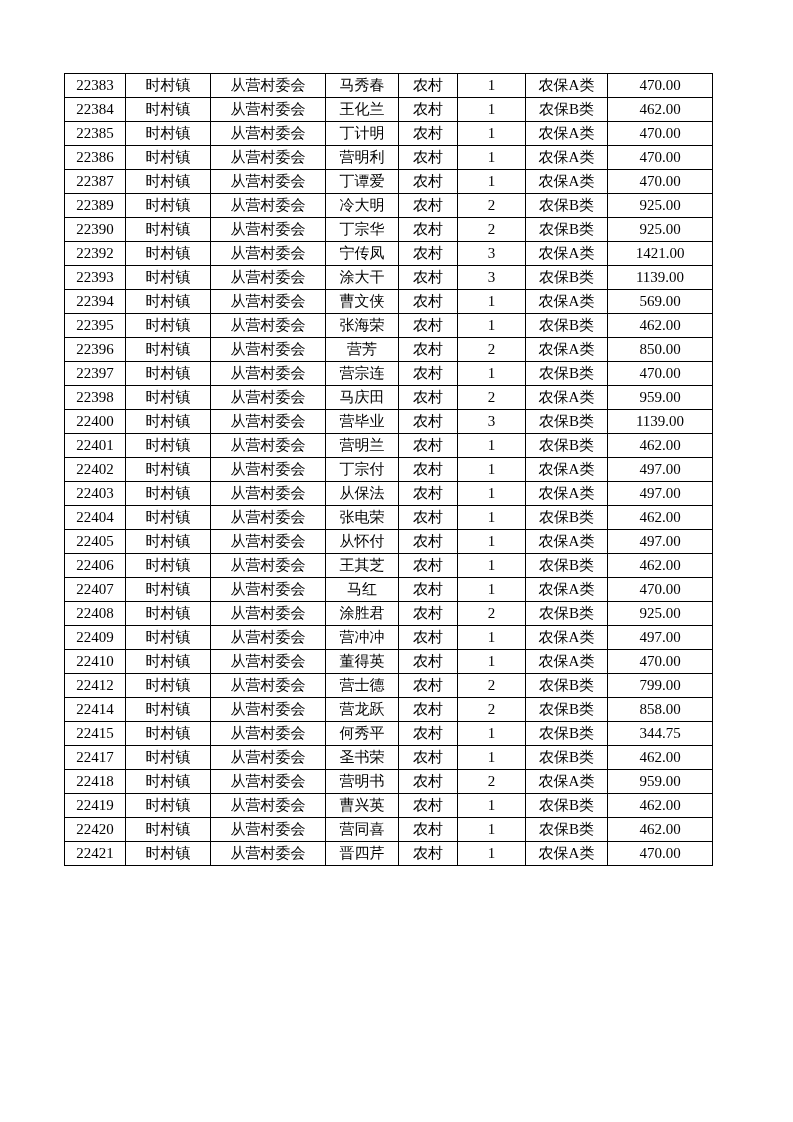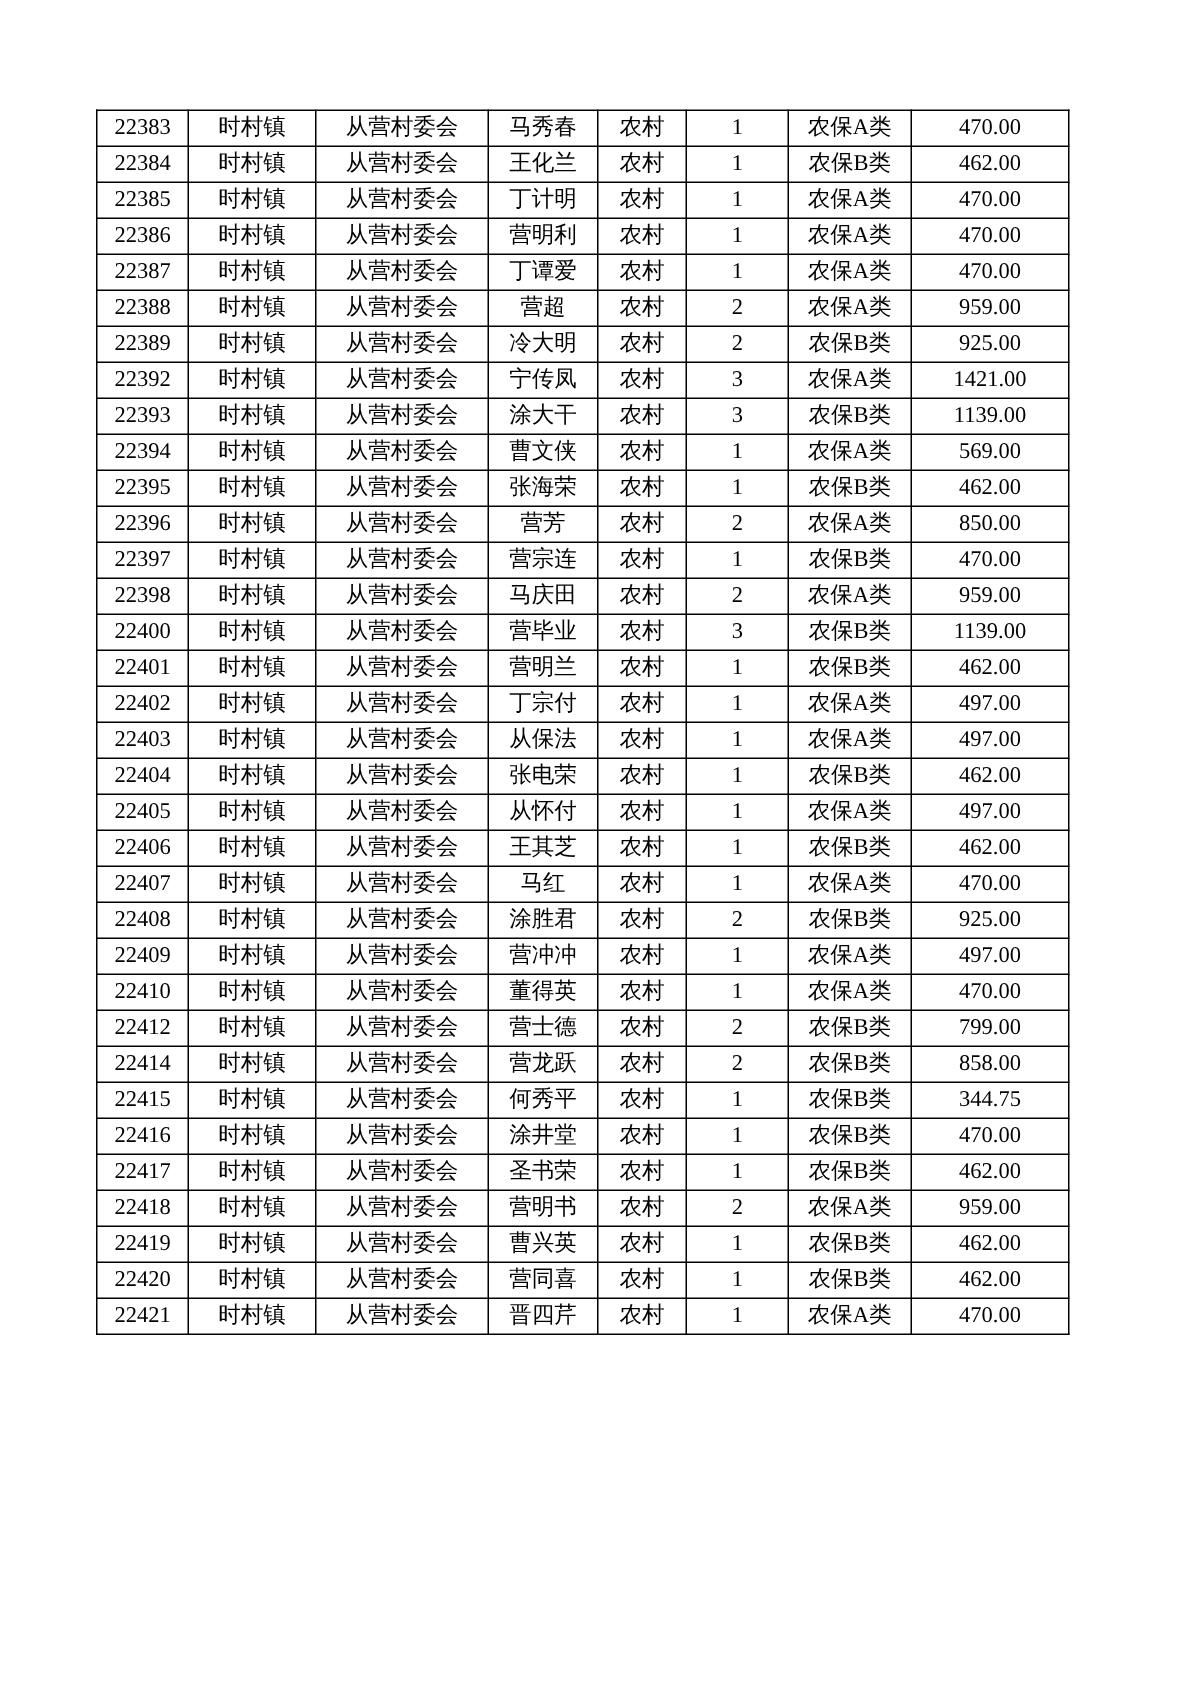--- a/index.html
+++ b/index.html
@@ -104,210 +104,210 @@
           <td>22387</td>
           <td>时村镇</td>
           <td>从营村委会</td>
           <td>丁谭爱</td>
           <td>农村</td>
           <td>1</td>
           <td>农保A类</td>
           <td>470.00</td>
         </tr>
         <tr>
-          <td>22388</td>
-          <td>时村镇</td>
-          <td>从营村委会</td>
-          <td>营超</td>
+          <td>22389</td>
+          <td>时村镇</td>
+          <td>从营村委会</td>
+          <td>冷大明</td>
+          <td>农村</td>
+          <td>2</td>
+          <td>农保B类</td>
+          <td>925.00</td>
+        </tr>
+        <tr>
+          <td>22390</td>
+          <td>时村镇</td>
+          <td>从营村委会</td>
+          <td>丁宗华</td>
+          <td>农村</td>
+          <td>2</td>
+          <td>农保B类</td>
+          <td>925.00</td>
+        </tr>
+        <tr>
+          <td>22392</td>
+          <td>时村镇</td>
+          <td>从营村委会</td>
+          <td>宁传凤</td>
+          <td>农村</td>
+          <td>3</td>
+          <td>农保A类</td>
+          <td>1421.00</td>
+        </tr>
+        <tr>
+          <td>22393</td>
+          <td>时村镇</td>
+          <td>从营村委会</td>
+          <td>涂大干</td>
+          <td>农村</td>
+          <td>3</td>
+          <td>农保B类</td>
+          <td>1139.00</td>
+        </tr>
+        <tr>
+          <td>22394</td>
+          <td>时村镇</td>
+          <td>从营村委会</td>
+          <td>曹文侠</td>
+          <td>农村</td>
+          <td>1</td>
+          <td>农保A类</td>
+          <td>569.00</td>
+        </tr>
+        <tr>
+          <td>22395</td>
+          <td>时村镇</td>
+          <td>从营村委会</td>
+          <td>张海荣</td>
+          <td>农村</td>
+          <td>1</td>
+          <td>农保B类</td>
+          <td>462.00</td>
+        </tr>
+        <tr>
+          <td>22396</td>
+          <td>时村镇</td>
+          <td>从营村委会</td>
+          <td>营芳</td>
+          <td>农村</td>
+          <td>2</td>
+          <td>农保A类</td>
+          <td>850.00</td>
+        </tr>
+        <tr>
+          <td>22397</td>
+          <td>时村镇</td>
+          <td>从营村委会</td>
+          <td>营宗连</td>
+          <td>农村</td>
+          <td>1</td>
+          <td>农保B类</td>
+          <td>470.00</td>
+        </tr>
+        <tr>
+          <td>22398</td>
+          <td>时村镇</td>
+          <td>从营村委会</td>
+          <td>马庆田</td>
           <td>农村</td>
           <td>2</td>
           <td>农保A类</td>
           <td>959.00</td>
         </tr>
         <tr>
-          <td>22389</td>
-          <td>时村镇</td>
-          <td>从营村委会</td>
-          <td>冷大明</td>
+          <td>22400</td>
+          <td>时村镇</td>
+          <td>从营村委会</td>
+          <td>营毕业</td>
+          <td>农村</td>
+          <td>3</td>
+          <td>农保B类</td>
+          <td>1139.00</td>
+        </tr>
+        <tr>
+          <td>22401</td>
+          <td>时村镇</td>
+          <td>从营村委会</td>
+          <td>营明兰</td>
+          <td>农村</td>
+          <td>1</td>
+          <td>农保B类</td>
+          <td>462.00</td>
+        </tr>
+        <tr>
+          <td>22402</td>
+          <td>时村镇</td>
+          <td>从营村委会</td>
+          <td>丁宗付</td>
+          <td>农村</td>
+          <td>1</td>
+          <td>农保A类</td>
+          <td>497.00</td>
+        </tr>
+        <tr>
+          <td>22403</td>
+          <td>时村镇</td>
+          <td>从营村委会</td>
+          <td>从保法</td>
+          <td>农村</td>
+          <td>1</td>
+          <td>农保A类</td>
+          <td>497.00</td>
+        </tr>
+        <tr>
+          <td>22404</td>
+          <td>时村镇</td>
+          <td>从营村委会</td>
+          <td>张电荣</td>
+          <td>农村</td>
+          <td>1</td>
+          <td>农保B类</td>
+          <td>462.00</td>
+        </tr>
+        <tr>
+          <td>22405</td>
+          <td>时村镇</td>
+          <td>从营村委会</td>
+          <td>从怀付</td>
+          <td>农村</td>
+          <td>1</td>
+          <td>农保A类</td>
+          <td>497.00</td>
+        </tr>
+        <tr>
+          <td>22406</td>
+          <td>时村镇</td>
+          <td>从营村委会</td>
+          <td>王其芝</td>
+          <td>农村</td>
+          <td>1</td>
+          <td>农保B类</td>
+          <td>462.00</td>
+        </tr>
+        <tr>
+          <td>22407</td>
+          <td>时村镇</td>
+          <td>从营村委会</td>
+          <td>马红</td>
+          <td>农村</td>
+          <td>1</td>
+          <td>农保A类</td>
+          <td>470.00</td>
+        </tr>
+        <tr>
+          <td>22408</td>
+          <td>时村镇</td>
+          <td>从营村委会</td>
+          <td>涂胜君</td>
           <td>农村</td>
           <td>2</td>
           <td>农保B类</td>
           <td>925.00</td>
         </tr>
         <tr>
-          <td>22392</td>
-          <td>时村镇</td>
-          <td>从营村委会</td>
-          <td>宁传凤</td>
-          <td>农村</td>
-          <td>3</td>
-          <td>农保A类</td>
-          <td>1421.00</td>
-        </tr>
-        <tr>
-          <td>22393</td>
-          <td>时村镇</td>
-          <td>从营村委会</td>
-          <td>涂大干</td>
-          <td>农村</td>
-          <td>3</td>
-          <td>农保B类</td>
-          <td>1139.00</td>
-        </tr>
-        <tr>
-          <td>22394</td>
-          <td>时村镇</td>
-          <td>从营村委会</td>
-          <td>曹文侠</td>
-          <td>农村</td>
-          <td>1</td>
-          <td>农保A类</td>
-          <td>569.00</td>
-        </tr>
-        <tr>
-          <td>22395</td>
-          <td>时村镇</td>
-          <td>从营村委会</td>
-          <td>张海荣</td>
-          <td>农村</td>
-          <td>1</td>
-          <td>农保B类</td>
-          <td>462.00</td>
-        </tr>
-        <tr>
-          <td>22396</td>
-          <td>时村镇</td>
-          <td>从营村委会</td>
-          <td>营芳</td>
-          <td>农村</td>
-          <td>2</td>
-          <td>农保A类</td>
-          <td>850.00</td>
-        </tr>
-        <tr>
-          <td>22397</td>
-          <td>时村镇</td>
-          <td>从营村委会</td>
-          <td>营宗连</td>
-          <td>农村</td>
-          <td>1</td>
-          <td>农保B类</td>
-          <td>470.00</td>
-        </tr>
-        <tr>
-          <td>22398</td>
-          <td>时村镇</td>
-          <td>从营村委会</td>
-          <td>马庆田</td>
-          <td>农村</td>
-          <td>2</td>
-          <td>农保A类</td>
-          <td>959.00</td>
-        </tr>
-        <tr>
-          <td>22400</td>
-          <td>时村镇</td>
-          <td>从营村委会</td>
-          <td>营毕业</td>
-          <td>农村</td>
-          <td>3</td>
-          <td>农保B类</td>
-          <td>1139.00</td>
-        </tr>
-        <tr>
-          <td>22401</td>
-          <td>时村镇</td>
-          <td>从营村委会</td>
-          <td>营明兰</td>
-          <td>农村</td>
-          <td>1</td>
-          <td>农保B类</td>
-          <td>462.00</td>
-        </tr>
-        <tr>
-          <td>22402</td>
-          <td>时村镇</td>
-          <td>从营村委会</td>
-          <td>丁宗付</td>
+          <td>22409</td>
+          <td>时村镇</td>
+          <td>从营村委会</td>
+          <td>营冲冲</td>
           <td>农村</td>
           <td>1</td>
           <td>农保A类</td>
           <td>497.00</td>
         </tr>
         <tr>
-          <td>22403</td>
-          <td>时村镇</td>
-          <td>从营村委会</td>
-          <td>从保法</td>
-          <td>农村</td>
-          <td>1</td>
-          <td>农保A类</td>
-          <td>497.00</td>
-        </tr>
-        <tr>
-          <td>22404</td>
-          <td>时村镇</td>
-          <td>从营村委会</td>
-          <td>张电荣</td>
-          <td>农村</td>
-          <td>1</td>
-          <td>农保B类</td>
-          <td>462.00</td>
-        </tr>
-        <tr>
-          <td>22405</td>
-          <td>时村镇</td>
-          <td>从营村委会</td>
-          <td>从怀付</td>
-          <td>农村</td>
-          <td>1</td>
-          <td>农保A类</td>
-          <td>497.00</td>
-        </tr>
-        <tr>
-          <td>22406</td>
-          <td>时村镇</td>
-          <td>从营村委会</td>
-          <td>王其芝</td>
-          <td>农村</td>
-          <td>1</td>
-          <td>农保B类</td>
-          <td>462.00</td>
-        </tr>
-        <tr>
-          <td>22407</td>
-          <td>时村镇</td>
-          <td>从营村委会</td>
-          <td>马红</td>
-          <td>农村</td>
-          <td>1</td>
-          <td>农保A类</td>
-          <td>470.00</td>
-        </tr>
-        <tr>
-          <td>22408</td>
-          <td>时村镇</td>
-          <td>从营村委会</td>
-          <td>涂胜君</td>
-          <td>农村</td>
-          <td>2</td>
-          <td>农保B类</td>
-          <td>925.00</td>
-        </tr>
-        <tr>
-          <td>22409</td>
-          <td>时村镇</td>
-          <td>从营村委会</td>
-          <td>营冲冲</td>
-          <td>农村</td>
-          <td>1</td>
-          <td>农保A类</td>
-          <td>497.00</td>
-        </tr>
-        <tr>
           <td>22410</td>
           <td>时村镇</td>
           <td>从营村委会</td>
           <td>董得英</td>
           <td>农村</td>
           <td>1</td>
           <td>农保A类</td>
           <td>470.00</td>
         </tr>
         <tr>
@@ -332,30 +332,20 @@
         </tr>
         <tr>
           <td>22415</td>
           <td>时村镇</td>
           <td>从营村委会</td>
           <td>何秀平</td>
           <td>农村</td>
           <td>1</td>
           <td>农保B类</td>
           <td>344.75</td>
-        </tr>
-        <tr>
-          <td>22416</td>
-          <td>时村镇</td>
-          <td>从营村委会</td>
-          <td>涂井堂</td>
-          <td>农村</td>
-          <td>1</td>
-          <td>农保B类</td>
-          <td>470.00</td>
         </tr>
         <tr>
           <td>22417</td>
           <td>时村镇</td>
           <td>从营村委会</td>
           <td>圣书荣</td>
           <td>农村</td>
           <td>1</td>
           <td>农保B类</td>
           <td>462.00</td>

